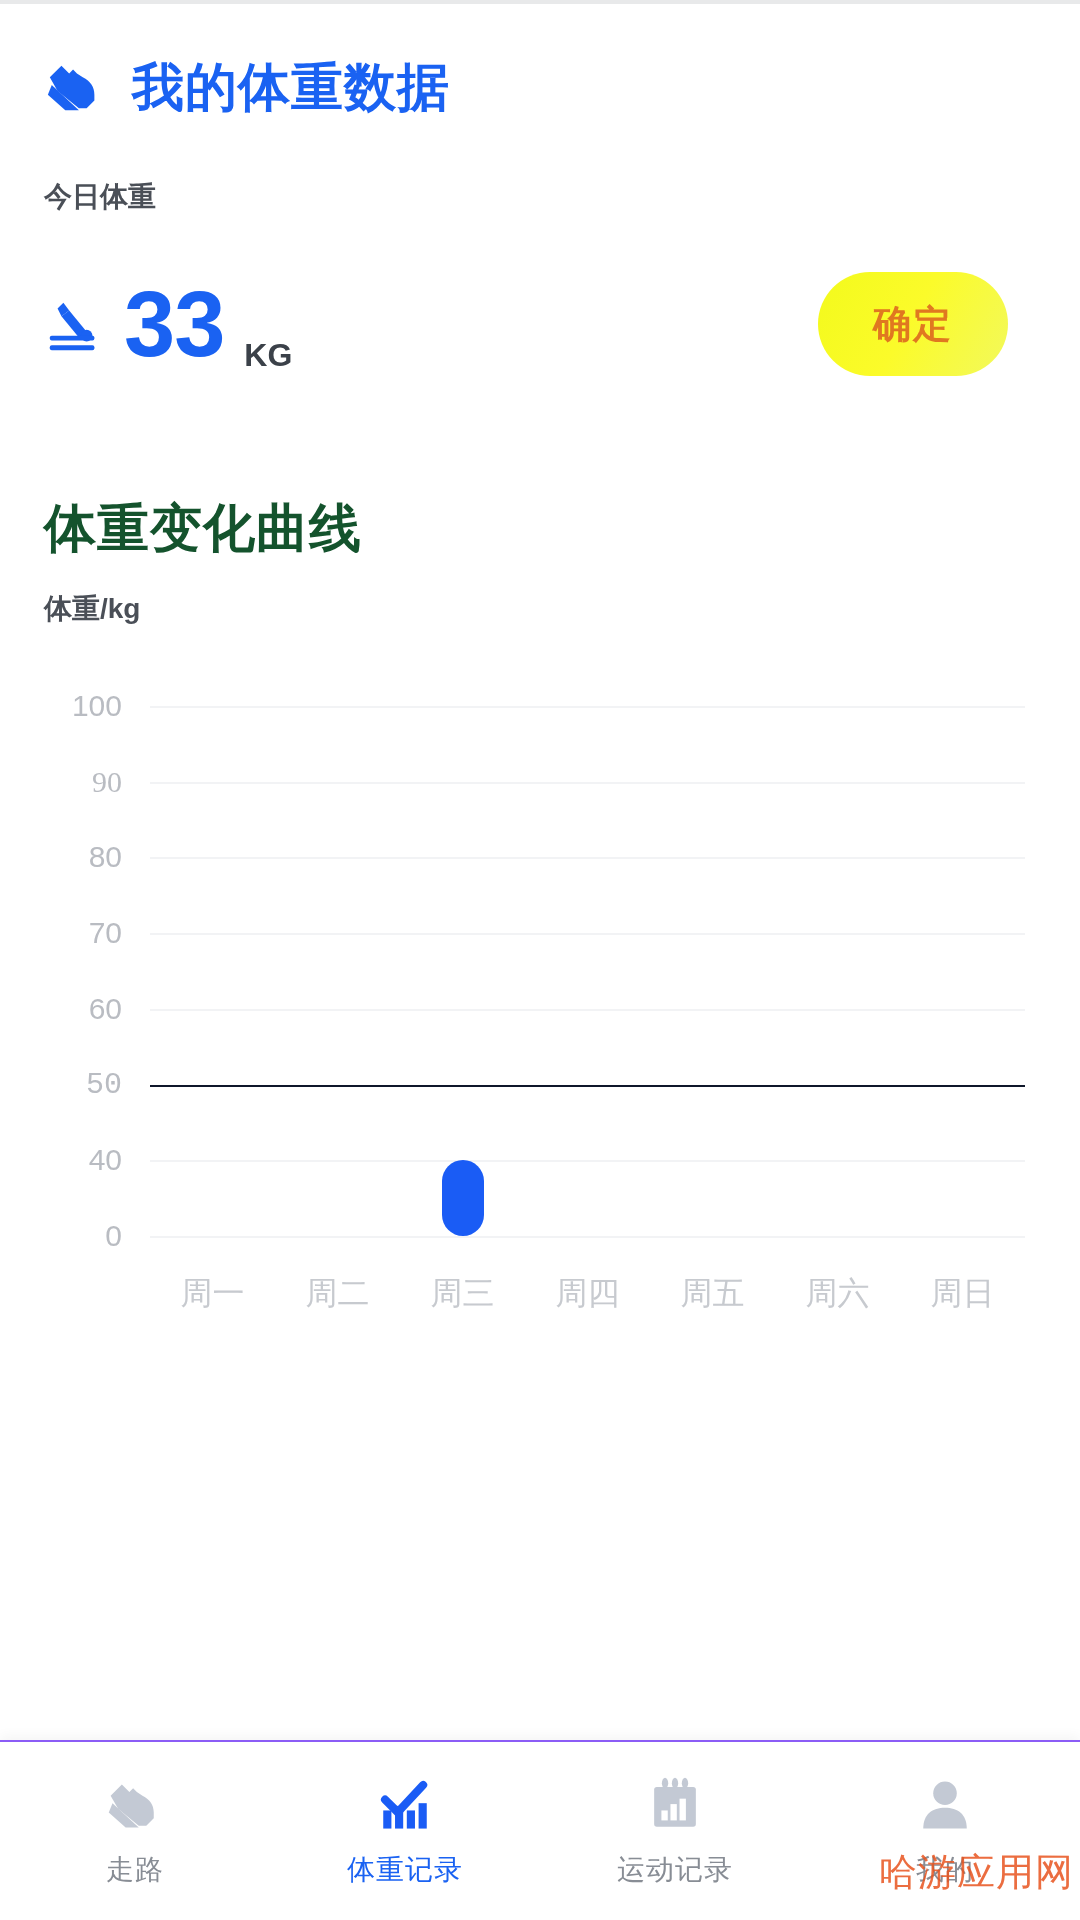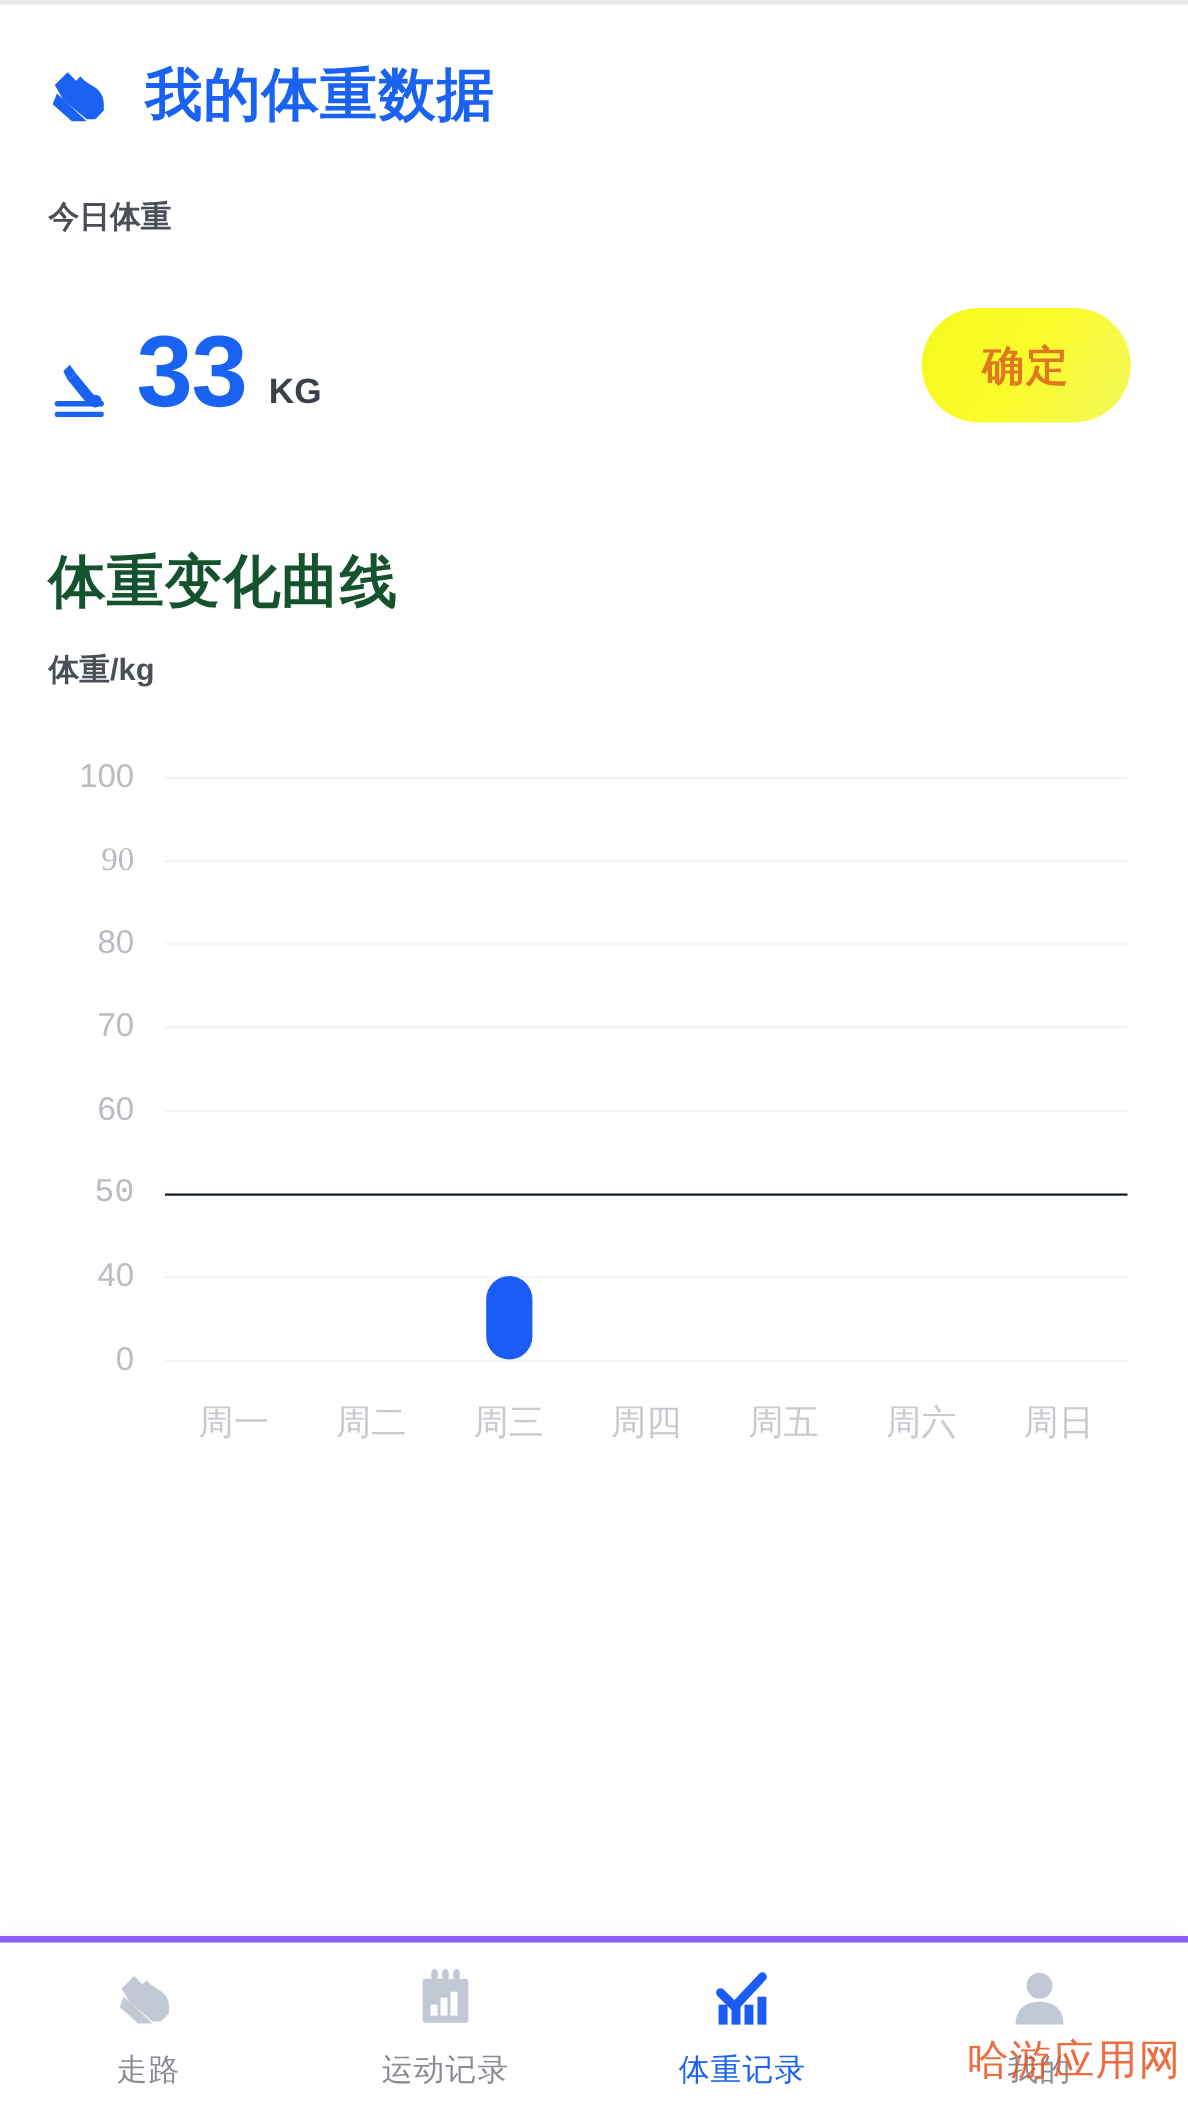--- a/index.html
+++ b/index.html
@@ -43,23 +43,23 @@
   
   .today-label {
     margin: 60px 0 0 44px;
     font-size: 28px;
     font-weight: bold;
     color: #4a4f57;
   }
 
   .weight-row {
     margin-top: 48px;
-    padding: 0 52px 0 44px;
-    display: flex;
-    align-items: flex-end;
+    padding: 0 72px 0 44px;
+    display: flex;
+    align-items: center;
     height: 120px;
   }
   .scale-icon-wrap {
     width: 62px; height: 62px;
     display: flex; align-items: flex-end; justify-content: center;
     flex: 0 0 auto;
     margin-right: 18px;
   }
   .weight-value {
     font-size: 92px;
@@ -164,23 +164,23 @@
     flex: 1 1 0;
     text-align: center;
     font-size: 32px;
     color: #c7cacf;
   }
 
   
   .bottom-nav {
     position: absolute;
     left: 0; right: 0; bottom: 0;
-    height: 160px;
+    height: 180px;
     background: #ffffff;
-    border-top: 6px solid #8b5cf6;
+    border-top: 2px solid #8b5cf6;
     box-shadow: 0 -4px 12px rgba(0,0,0,0.045);
     display: flex;
     align-items: center;
   }
   .nav-item {
     flex: 1 1 0;
     height: 100%;
     display: flex;
     flex-direction: column;
     align-items: center;
@@ -301,46 +301,46 @@
   <div class="bottom-nav" id="bottom-nav">
       <div class="nav-item">
         <span class="nav-icon">
           <svg width="60" height="60" viewBox="0 0 64 64">
             <path d="M6 22 L18 10 L26 18 L30 14 L34 18 L40 22 C48 26 52 32 52 40 L52 46 L44 54 L36 54 L14 36 Z" fill="#c3c9d4"></path>
             <path d="M8 30 L36 56 L22 56 L4 40 Z" fill="#c3c9d4"></path>
           </svg>
         </span>
         <span class="nav-label">走路</span>
       </div>
+      <div class="nav-item active">
+        <span class="nav-icon">
+          <svg width="58" height="58" viewBox="0 0 64 64">
+            <path d="M10 26 L24 40 L52 10" stroke="#1a5cf5" stroke-width="9" fill="none" stroke-linecap="round" stroke-linejoin="round"></path>
+            <rect x="8" y="38" width="9" height="20" fill="#1a5cf5"></rect>
+            <rect x="21" y="33" width="9" height="25" fill="#1a5cf5"></rect>
+            <rect x="34" y="38" width="9" height="20" fill="#1a5cf5"></rect>
+            <rect x="47" y="30" width="9" height="28" fill="#1a5cf5"></rect>
+          </svg>
+        </span>
+        <span class="nav-label">体重记录</span>
+      </div>
       <div class="nav-item">
         <span class="nav-icon">
           <svg width="58" height="58" viewBox="0 0 64 64">
             <ellipse cx="21" cy="8" rx="3.5" ry="6" fill="#c3c9d4"></ellipse>
             <ellipse cx="32" cy="8" rx="3.5" ry="6" fill="#c3c9d4"></ellipse>
             <ellipse cx="43" cy="8" rx="3.5" ry="6" fill="#c3c9d4"></ellipse>
             <rect x="9" y="12" width="46" height="44" rx="3" fill="#c3c9d4"></rect>
             <rect x="17" y="38" width="7" height="11" fill="#ffffff"></rect>
             <rect x="27" y="31" width="7" height="18" fill="#ffffff"></rect>
             <rect x="37" y="25" width="7" height="24" fill="#ffffff"></rect>
           </svg>
         </span>
         <span class="nav-label">运动记录</span>
       </div>
-      <div class="nav-item active">
-        <span class="nav-icon">
-          <svg width="58" height="58" viewBox="0 0 64 64">
-            <path d="M10 26 L24 40 L52 10" stroke="#1a5cf5" stroke-width="9" fill="none" stroke-linecap="round" stroke-linejoin="round"></path>
-            <rect x="8" y="38" width="9" height="20" fill="#1a5cf5"></rect>
-            <rect x="21" y="33" width="9" height="25" fill="#1a5cf5"></rect>
-            <rect x="34" y="38" width="9" height="20" fill="#1a5cf5"></rect>
-            <rect x="47" y="30" width="9" height="28" fill="#1a5cf5"></rect>
-          </svg>
-        </span>
-        <span class="nav-label">体重记录</span>
-      </div>
       <div class="nav-item">
         <span class="nav-icon">
           <svg width="58" height="58" viewBox="0 0 64 64">
             <circle cx="32" cy="19" r="13" fill="#c3c9d4"></circle>
             <path d="M8 58 C8 42 18 35 32 35 C46 35 56 42 56 58 Z" fill="#c3c9d4"></path>
           </svg>
         </span>
         <span class="nav-label">我的</span>
       </div>
     </div>

